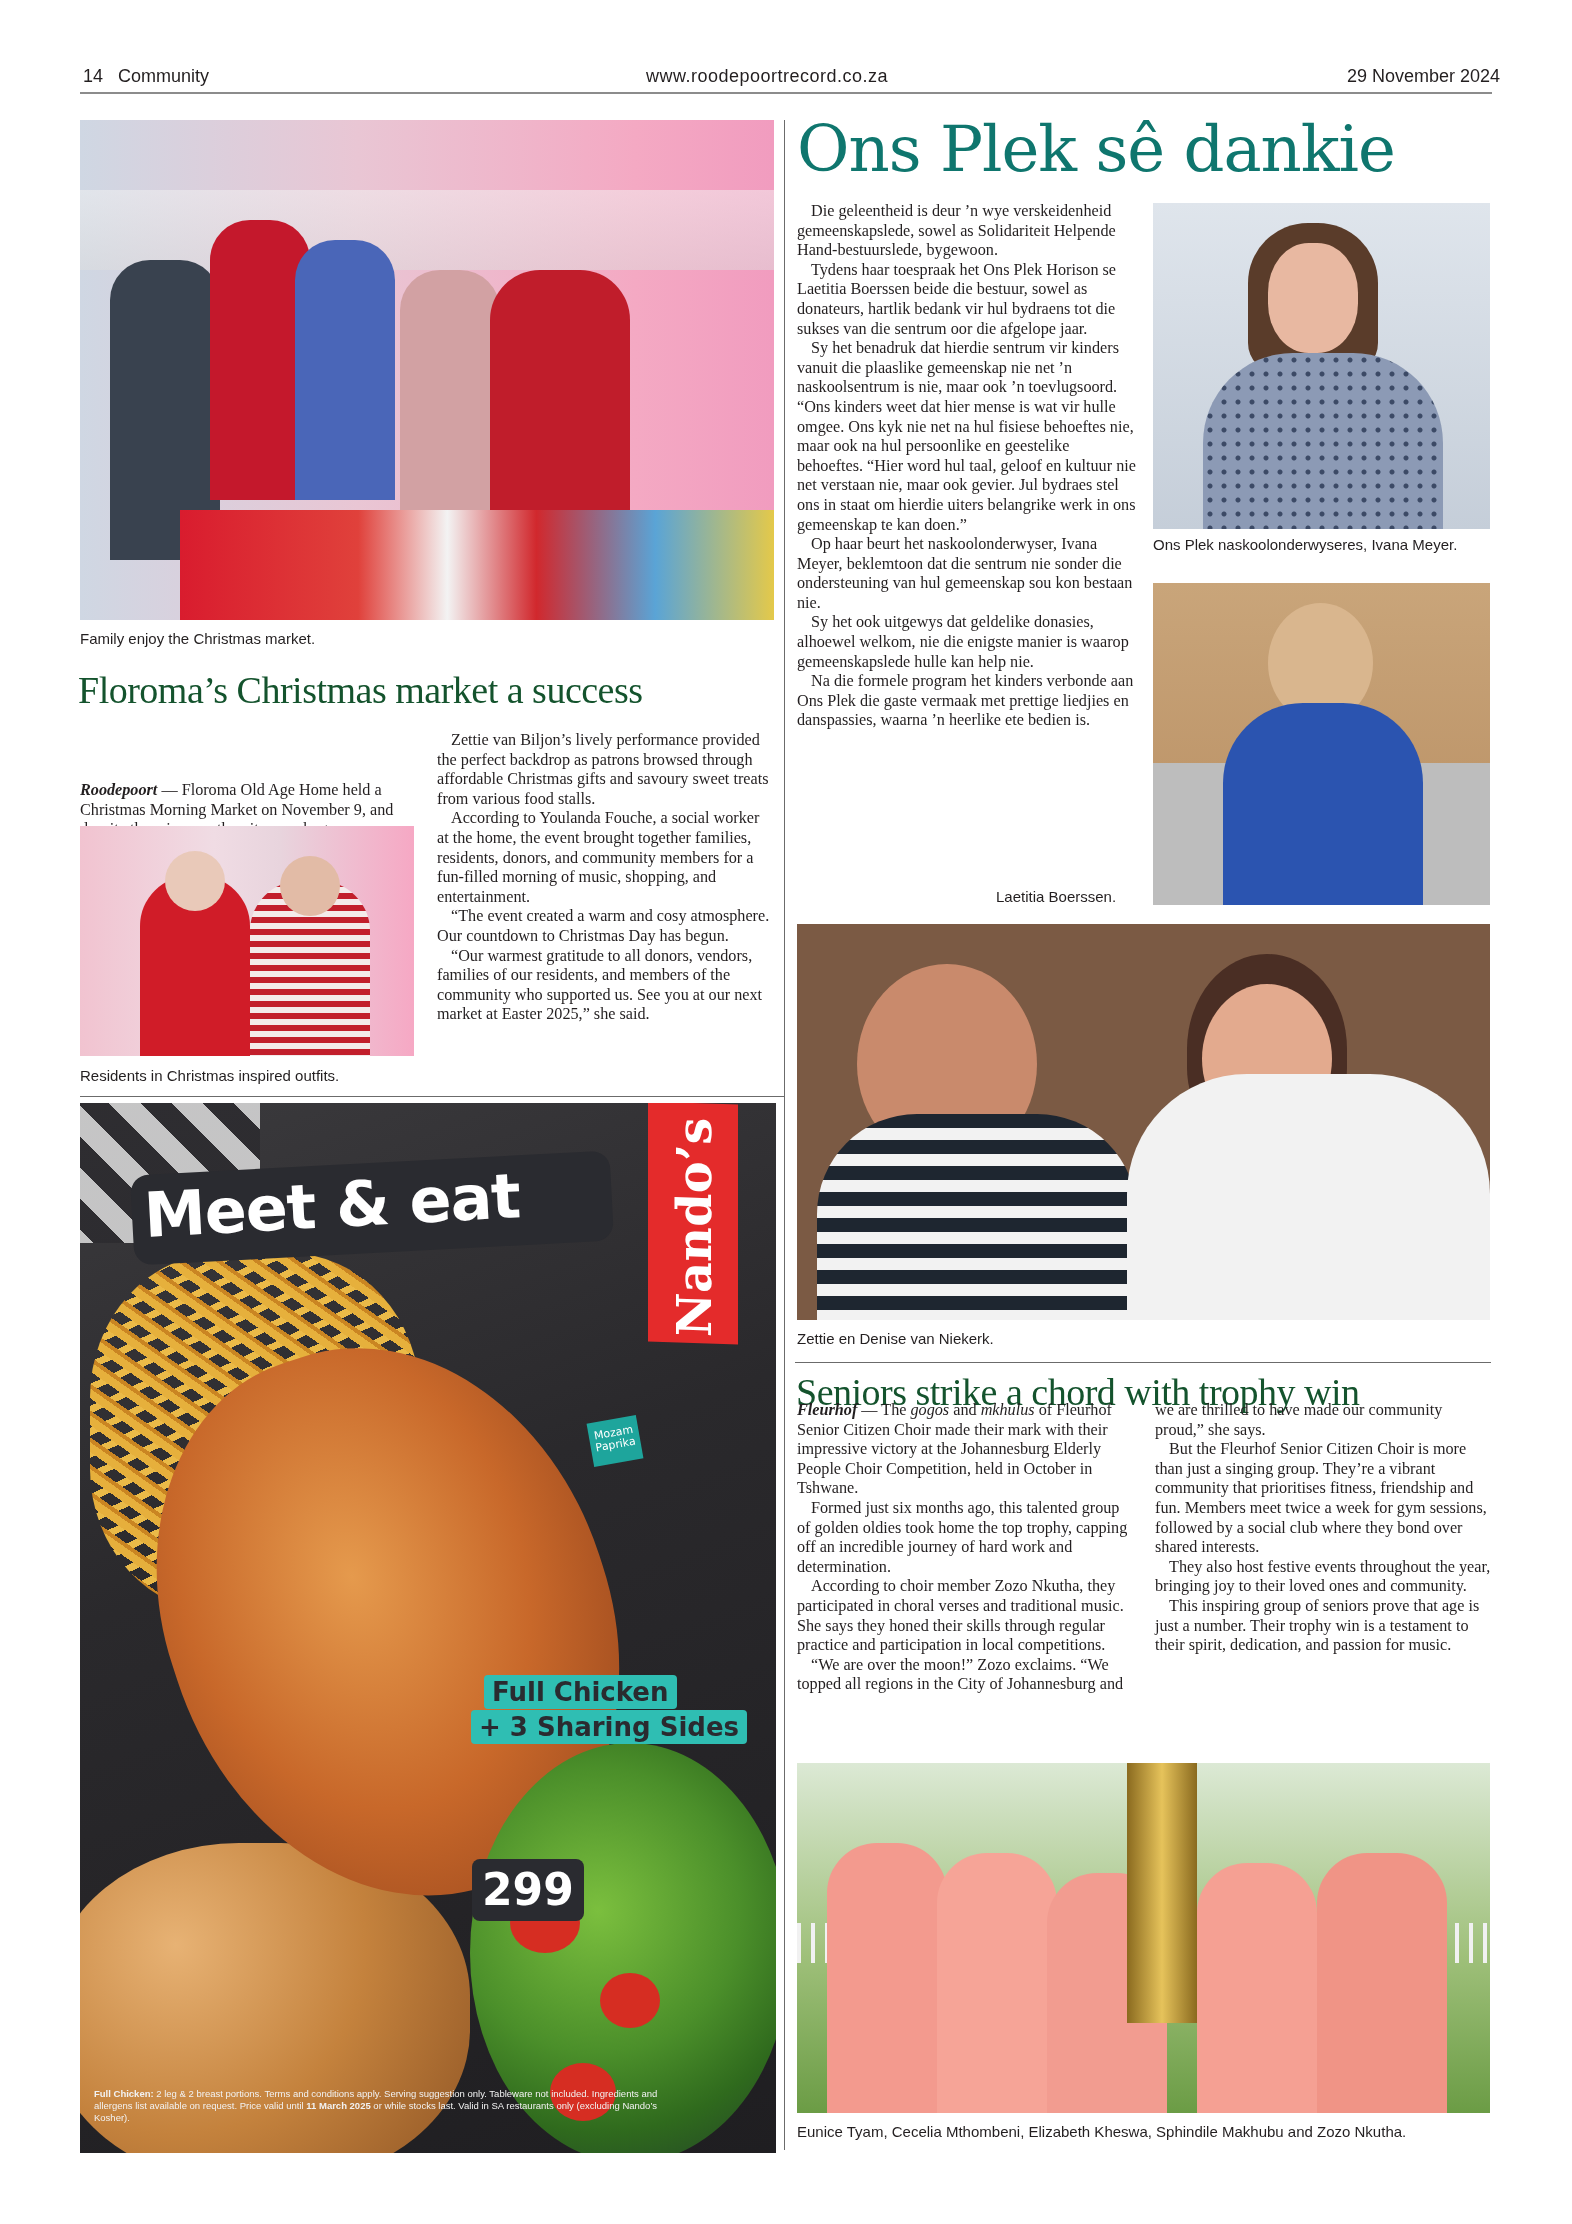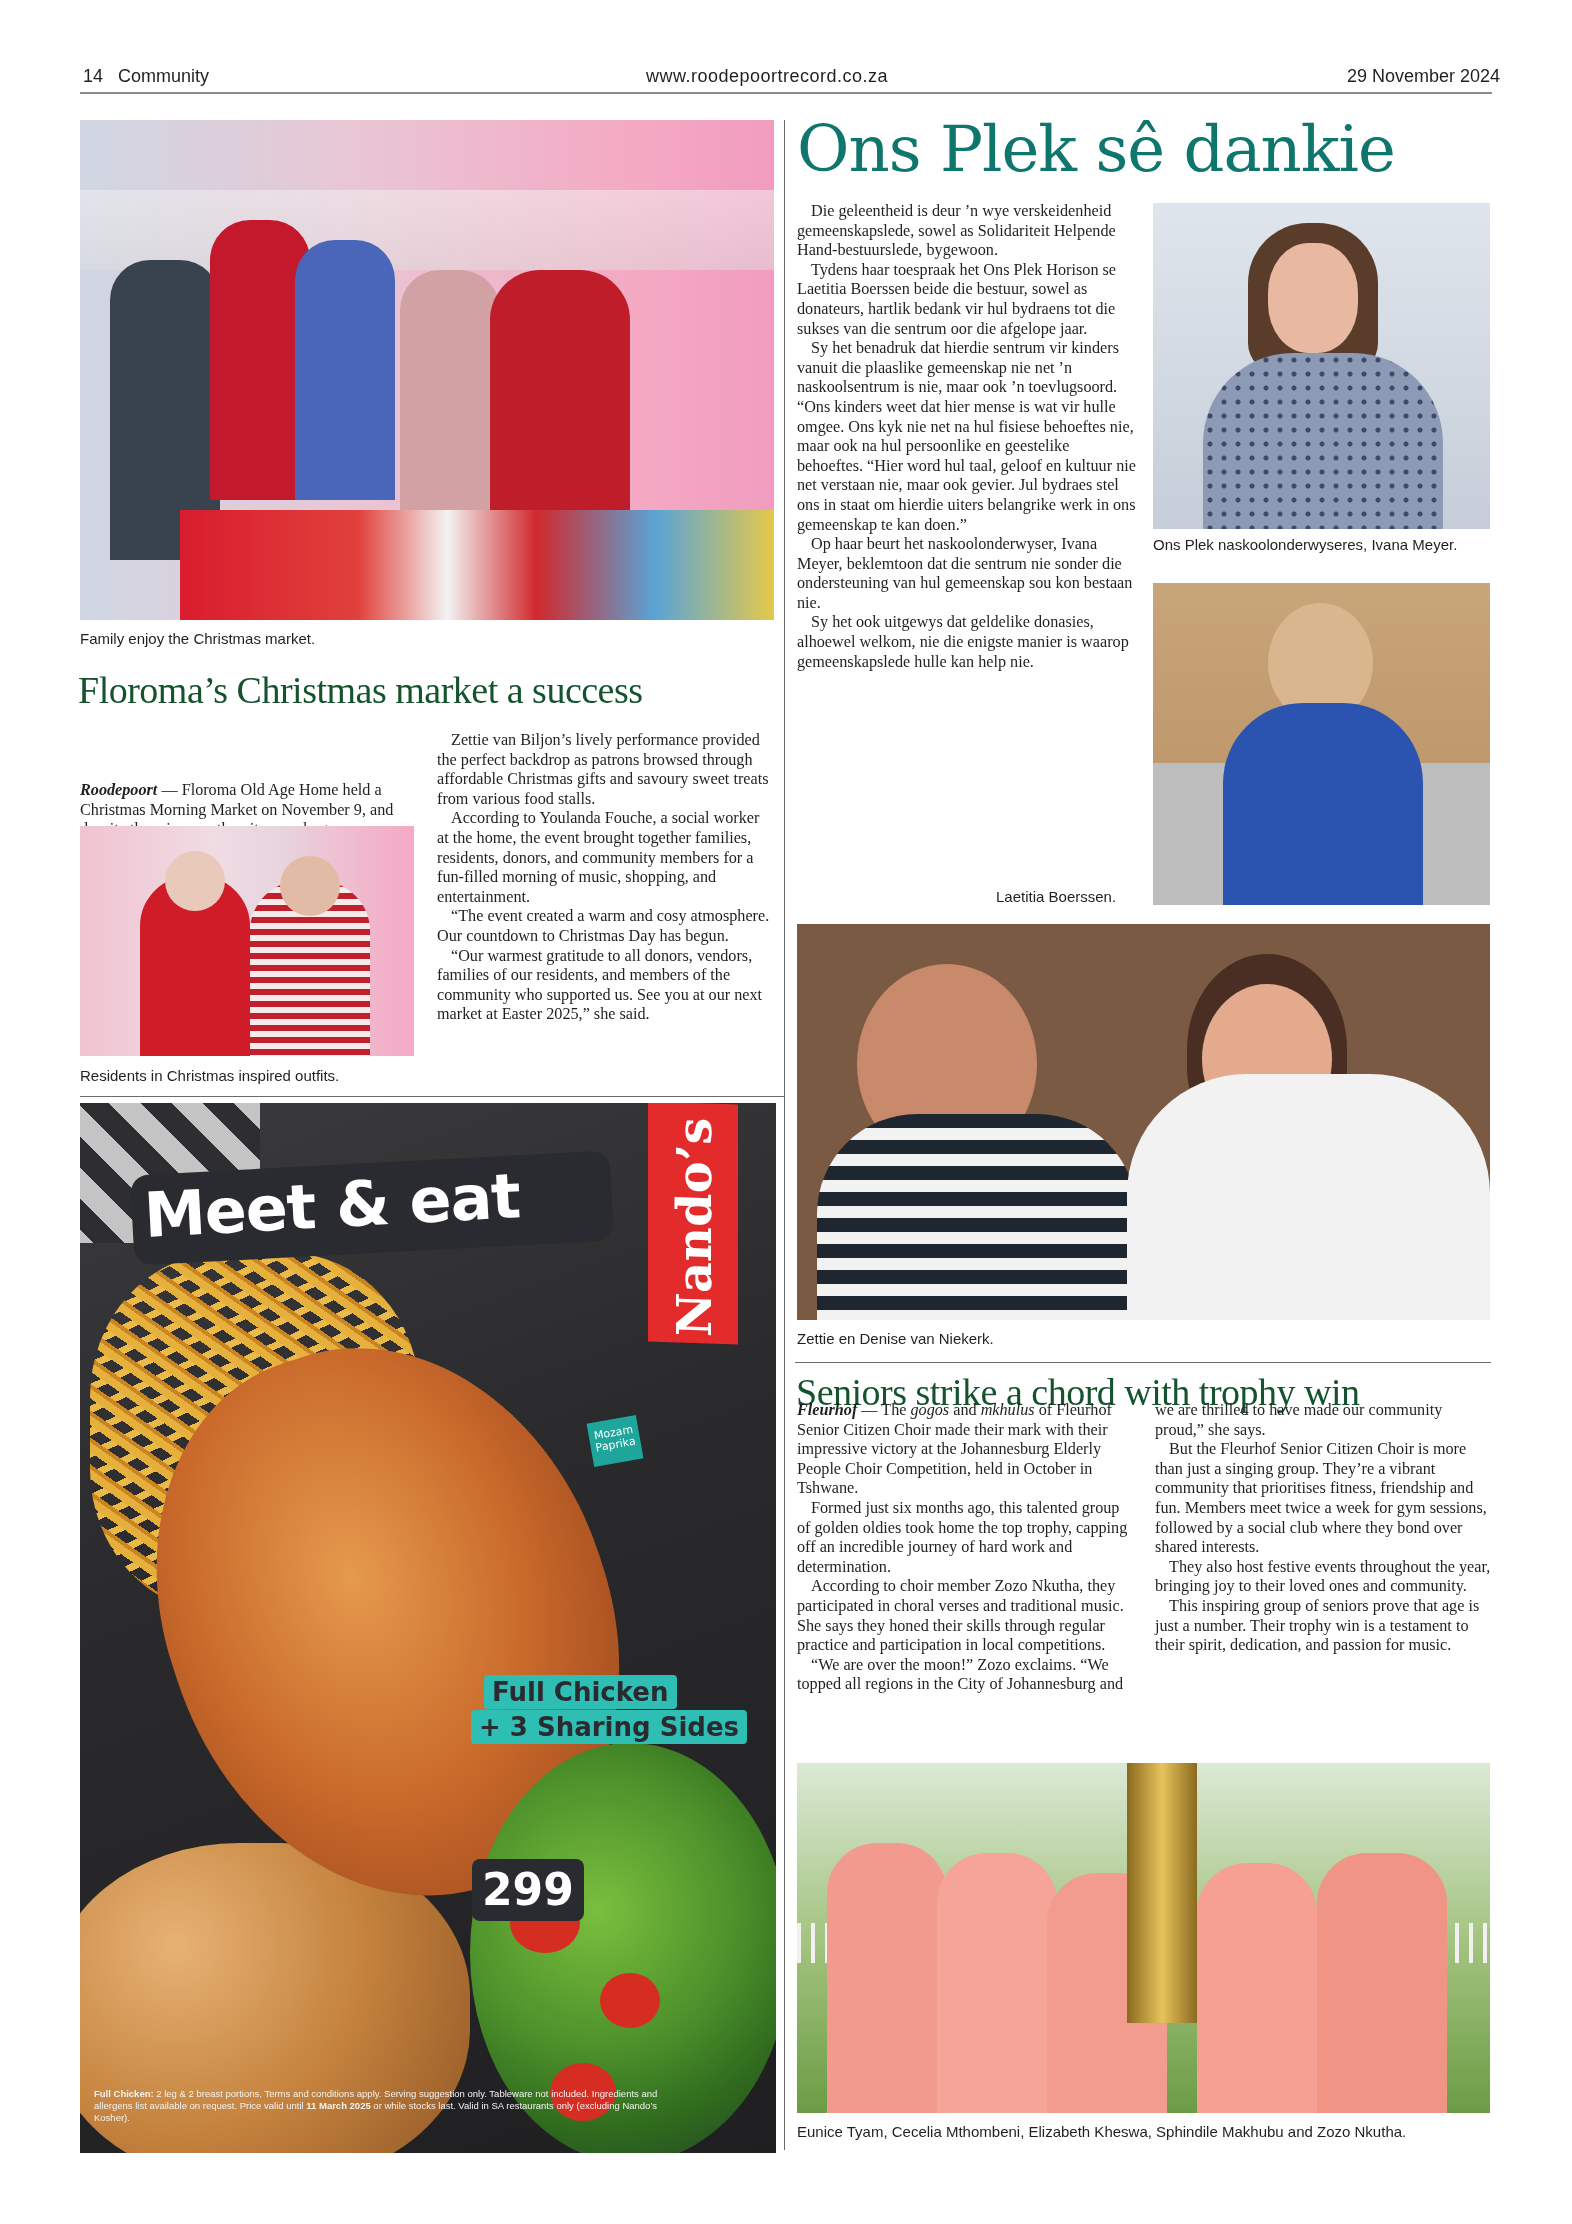--- a/index.html
+++ b/index.html
@@ -109,20 +109,21 @@
 </div>
 
 <div class="serifhead" style="left:797px;top:112px;font-size:64px;">Ons Plek sê dankie</div>
 
 <div class="body" style="left:797px;top:202px;width:340px;">
   <p>Die geleentheid is deur ’n wye verskeidenheid gemeenskapslede, sowel as Solidariteit Helpende Hand-bestuurslede, bygewoon.</p>
   <p>Tydens haar toespraak het Ons Plek Horison se Laetitia Boerssen beide die bestuur, sowel as donateurs, hartlik bedank vir hul bydraens tot die sukses van die sentrum oor die afgelope jaar.</p>
   <p>Sy het benadruk dat hierdie sentrum vir kinders vanuit die plaaslike gemeenskap nie net ’n naskoolsentrum is nie, maar ook ’n toevlugsoord.  “Ons kinders weet dat hier mense is wat vir hulle omgee. Ons kyk nie net na hul fisiese behoeftes nie, maar ook na hul persoonlike en geestelike behoeftes. “Hier word hul taal, geloof en kultuur nie net verstaan nie, maar ook gevier. Jul bydraes stel ons in staat om hierdie uiters belangrike werk in ons gemeenskap te kan doen.”</p>
   <p>Op haar beurt het naskoolonderwyser, Ivana Meyer, beklemtoon dat die sentrum nie sonder die ondersteuning van hul gemeenskap sou kon bestaan nie.</p>
   <p>Sy het ook uitgewys dat geldelike donasies, alhoewel welkom, nie die enigste manier is waarop gemeenskapslede hulle kan help nie.</p>
+  <p>Na die formele program het kinders verbonde aan Ons Plek die gaste vermaak met prettige liedjies en danspassies, waarna ’n heerlike ete bedien is.</p>
 </div>
 
 <div class="photo" style="left:1153px;top:203px;width:337px;height:326px;background:linear-gradient(#dfe5ec,#c5ced9);">
   <div class="abs" style="left:95px;top:20px;width:130px;height:150px;background:#5a3c2a;border-radius:60px 60px 30px 30px;"></div>
   <div class="abs" style="left:115px;top:40px;width:90px;height:110px;background:#e8b8a1;border-radius:45%;"></div>
   <div class="abs" style="left:50px;top:150px;width:240px;height:180px;background:radial-gradient(circle,#3c4a66 2px,#8c9ab5 3px) 0 0/14px 14px;border-radius:90px 90px 0 0;"></div>
 </div>
 <div class="cap" style="left:1153px;top:536px;">Ons Plek naskoolonderwyseres, Ivana Meyer.</div>
 
 <div class="photo" style="left:1153px;top:583px;width:337px;height:322px;background:linear-gradient(#c9a57a,#b88e62);">

